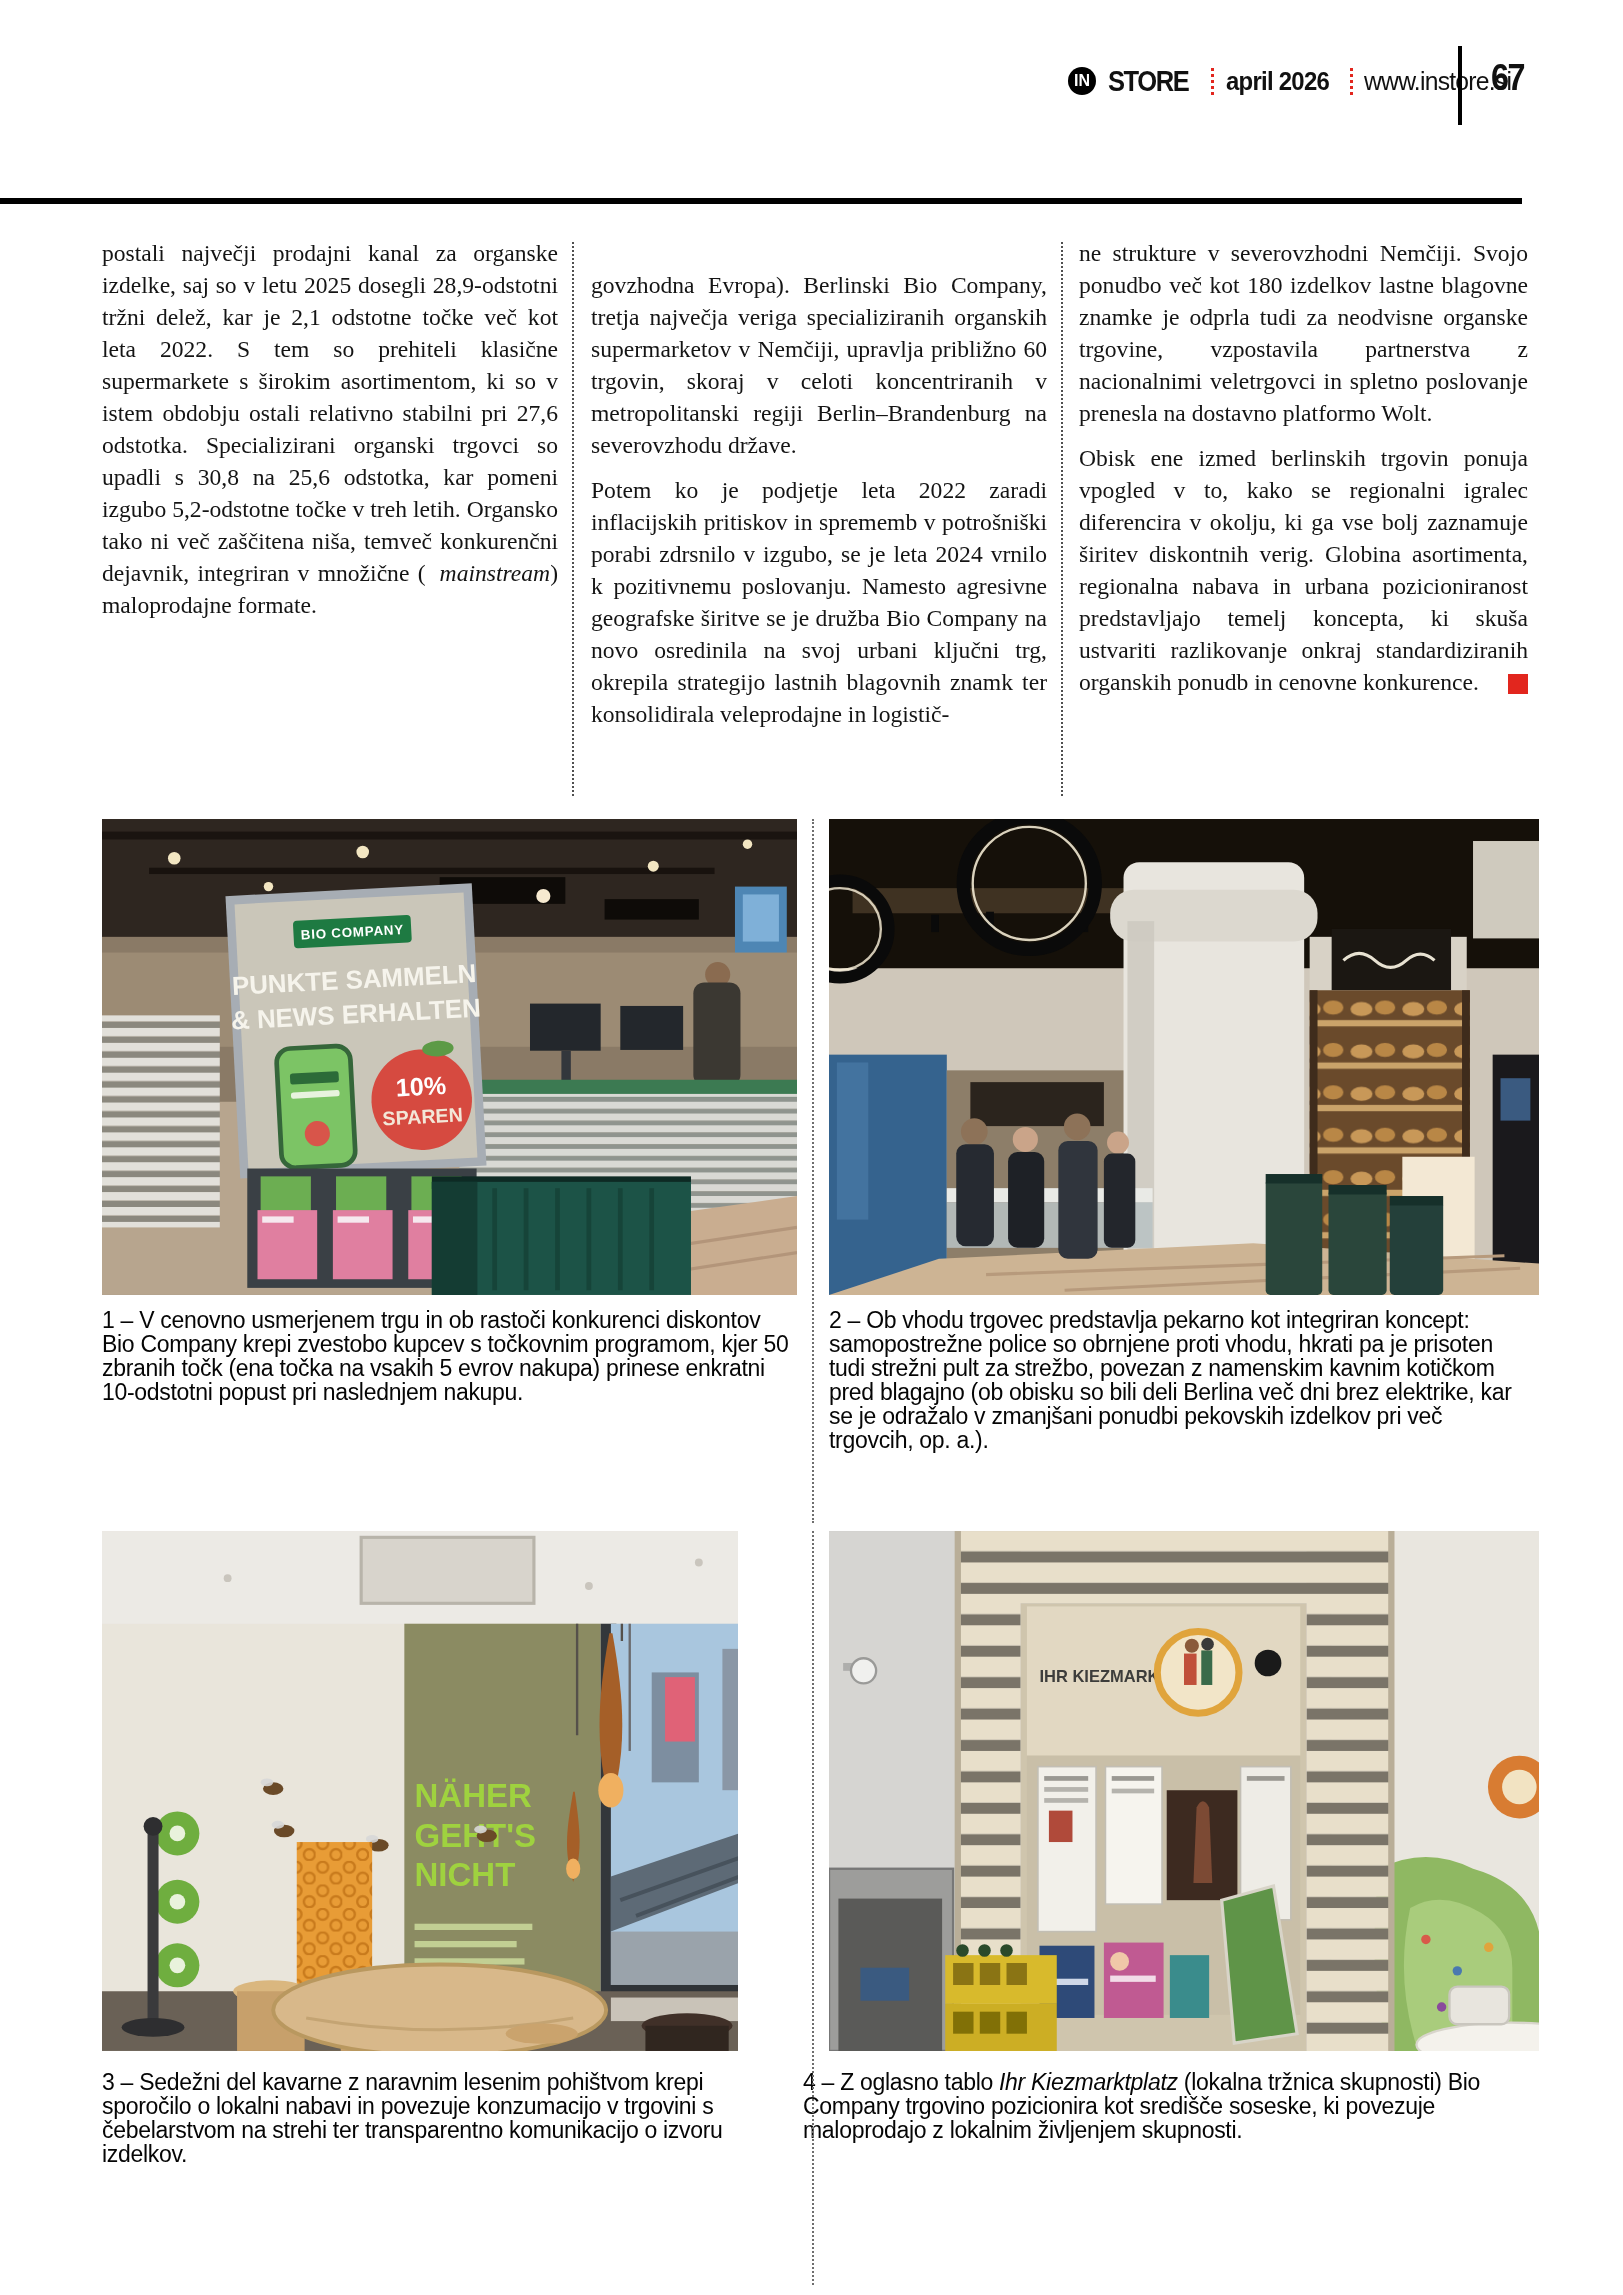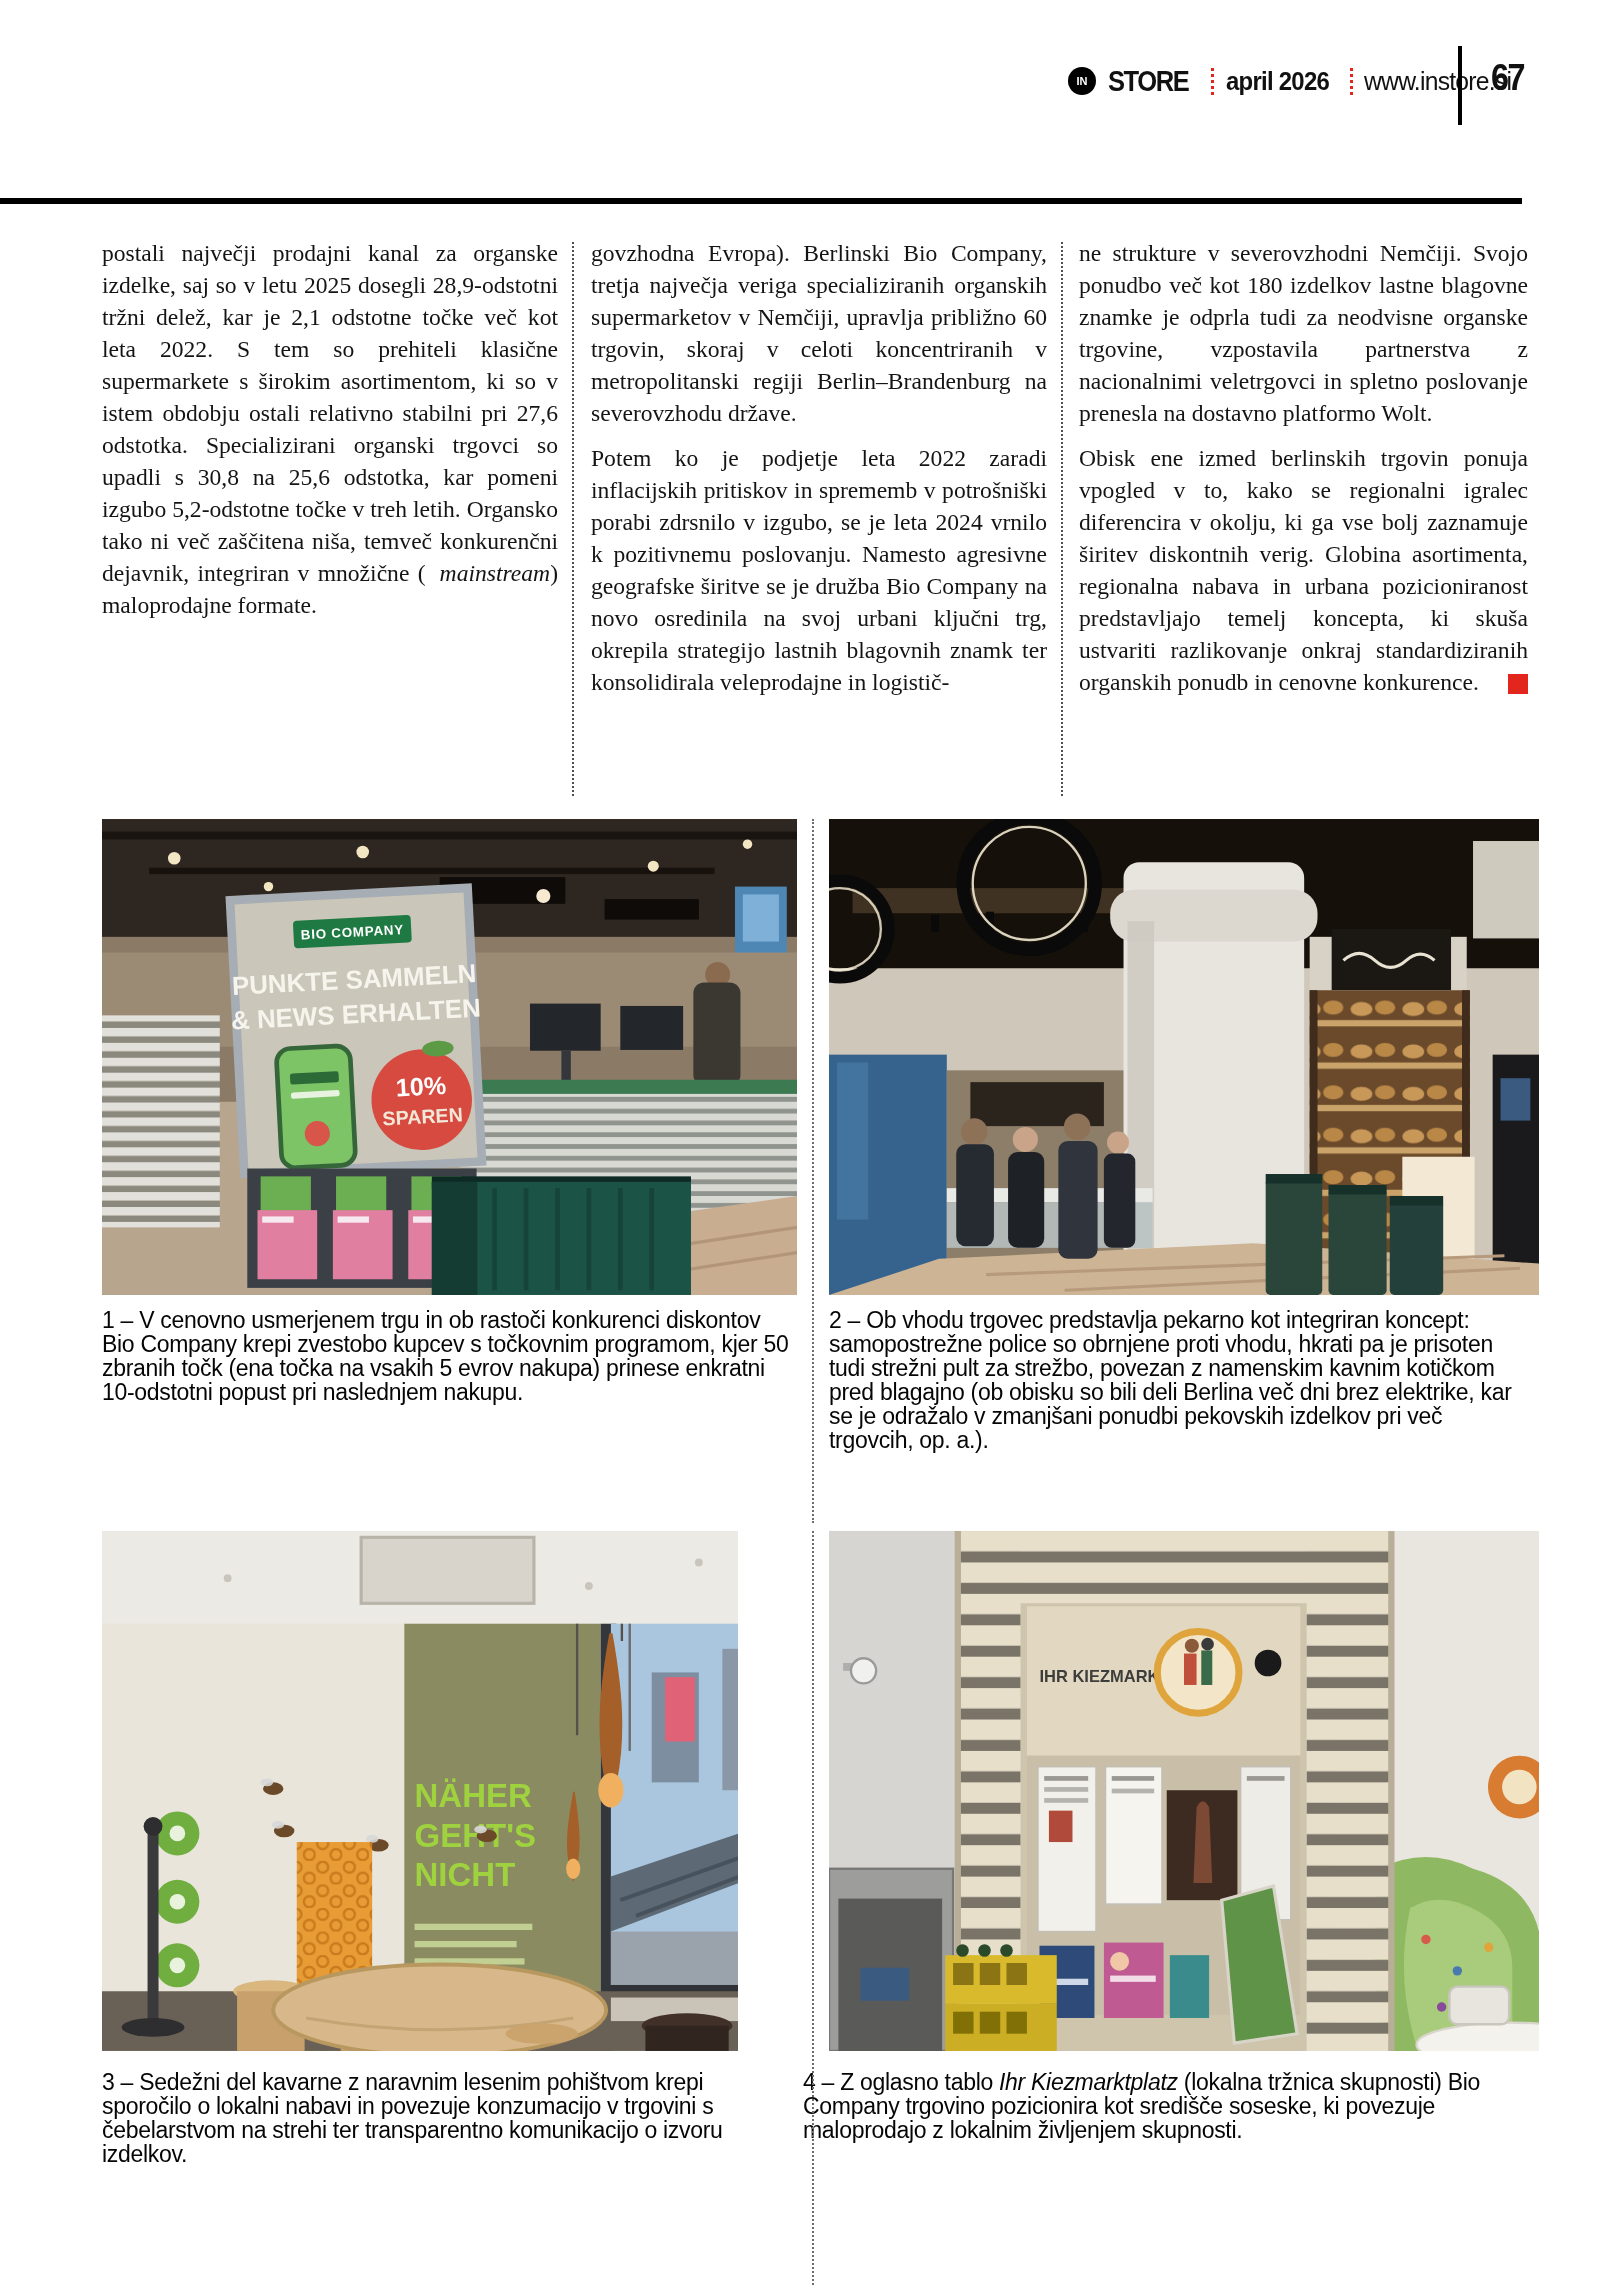--- a/index.html
+++ b/index.html
@@ -3,21 +3,21 @@
 <meta charset="utf-8">
 <style>
   html,body{margin:0;padding:0;background:#ffffff;}
   .page{position:relative;width:1623px;height:2295px;background:#ffffff;overflow:hidden;
         font-family:"Liberation Sans","DejaVu Sans",sans-serif;color:#111;}
 
   
   .header-row{position:absolute;left:1068px;top:58px;height:46px;display:flex;align-items:center;gap:11.8px;}
   .logo-circle{width:28px;height:28px;border-radius:50%;background:#000;color:#fff;
                display:flex;align-items:center;justify-content:center;
-               font-size:11px;font-weight:bold;letter-spacing:0;}
+               font-size:16px;font-weight:bold;letter-spacing:0;}
   .brand{font-size:29px;font-weight:900;letter-spacing:-1.6px;transform:scaleX(.88);transform-origin:left center;}
   .issue{font-size:26px;font-weight:700;letter-spacing:-0.8px;transform:scaleX(.92);transform-origin:left center;}
   .site{font-size:26px;font-weight:400;letter-spacing:-0.8px;transform:scaleX(.95);transform-origin:left center;}
   .red-dot-sep{width:0;height:27px;border-left:3.1px dotted var(--accent,#e2261e);}
   .header-bar{position:absolute;left:1458px;top:46px;width:3.9px;height:79px;background:#000;}
   .page-number{position:absolute;left:1491px;top:57px;font-size:36px;font-weight:900;letter-spacing:-1.6px;
                transform:scaleX(.9);transform-origin:left top;}
   .top-rule{position:absolute;left:0;top:198px;width:1522px;height:5.5px;background:#000;}
 
   
@@ -51,21 +51,21 @@
     <span class="red-dot-sep"></span>
     <span class="site">www.instore.si</span>
   </div>
   <div class="header-bar"></div>
   <div class="page-number">67</div>
   <div class="top-rule"></div>
 
   <div class="article-col" style="left:102px;">
       <p><span>postali največji prodajni kanal za organske izdelke, saj so v letu 2025 dosegli 28,9-odstotni tržni delež, kar je 2,1 odstotne točke več kot leta 2022. S tem so prehiteli klasične supermarkete s širokim asortimentom, ki so v istem obdobju ostali relativno stabilni pri 27,6 odstotka. Specializirani organski trgovci so upadli s 30,8 na 25,6 odstotka, kar pomeni izgubo 5,2-odstotne točke v treh letih. Organsko tako ni več zaščitena niša, temveč konkurenčni dejavnik, integriran v množične (</span><i>mainstream</i><span>) maloprodajne formate.</span></p>
     </div>
-  <div class="article-col" style="left:591px;">
+  <div class="article-col" style="left:591px;margin-top:32px;">
       <p><span>govzhodna Evropa). Berlinski Bio Company, tretja največja veriga specializiranih organskih supermarketov v Nemčiji, upravlja približno 60 trgovin, skoraj v celoti koncentriranih v metropolitanski regiji Berlin–Brandenburg na severovzhodu države.</span></p>
       <p><span>Potem ko je podjetje leta 2022 zaradi inflacijskih pritiskov in sprememb v potrošniški porabi zdrsnilo v izgubo, se je leta 2024 vrnilo k pozitivnemu poslovanju. Namesto agresivne geografske širitve se je družba Bio Company na novo osredinila na svoj urbani ključni trg, okrepila strategijo lastnih blagovnih znamk ter konsolidirala veleprodajne in logistič-</span></p>
     </div>
   <div class="article-col" style="left:1079px;width:449px;">
       <p><span>ne strukture v severovzhodni Nemčiji. Svojo ponudbo več kot 180 izdelkov lastne blagovne znamke je odprla tudi za neodvisne organske trgovine, vzpostavila partnerstva z nacionalnimi veletrgovci in spletno poslovanje prenesla na dostavno platformo Wolt.</span></p>
       <p class="last-p"><span>Obisk ene izmed berlinskih trgovin ponuja vpogled v to, kako se regionalni igralec diferencira v okolju, ki ga vse bolj zaznamuje širitev diskontnih verig. Globina asortimenta, regionalna nabava in urbana pozicioniranost predstavljajo temelj koncepta, ki skuša ustvariti razlikovanje onkraj standardiziranih organskih ponudb in cenovne konkurence.</span><span class="end-square"></span></p>
     </div>
   <div class="col-sep" style="left:572px;"></div>
   <div class="col-sep" style="left:1061px;"></div>
 

